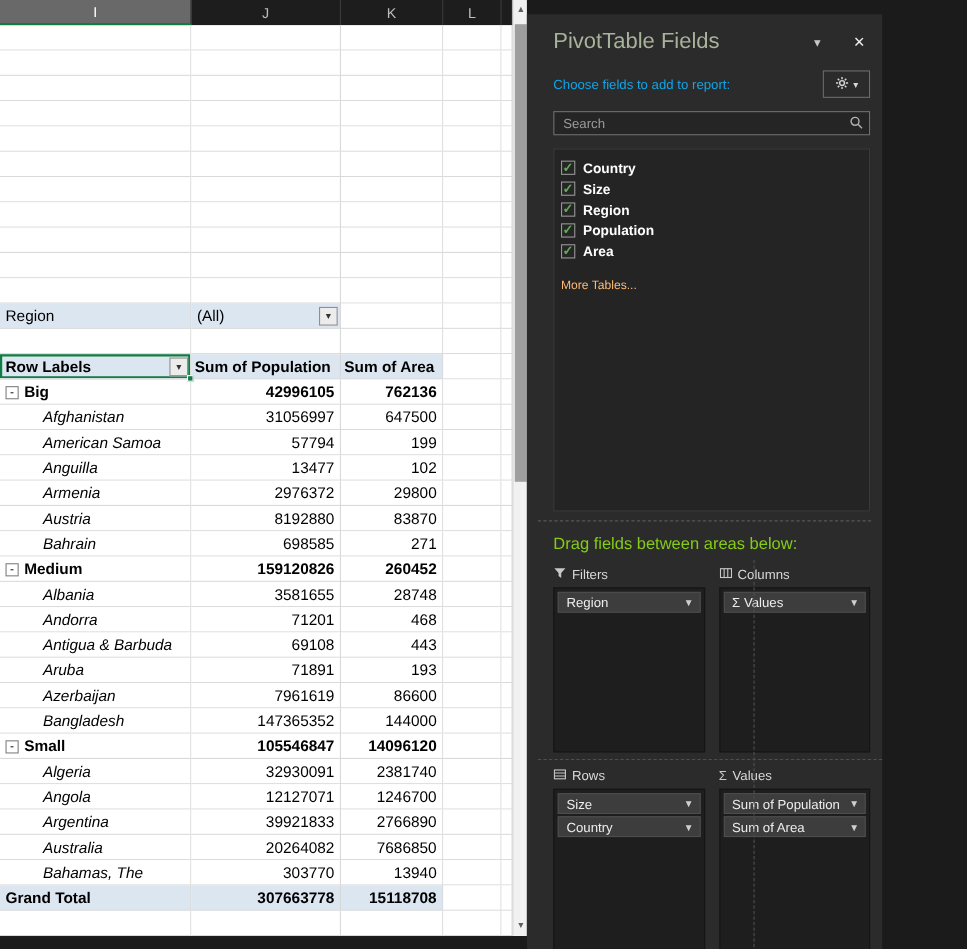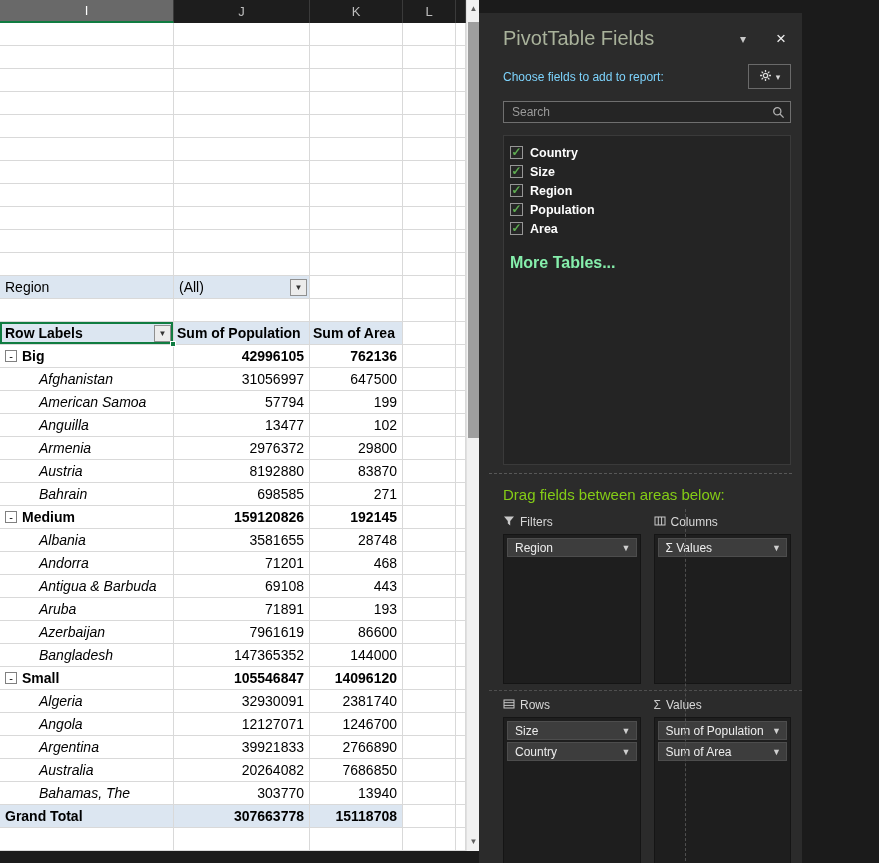--- a/index.html
+++ b/index.html
@@ -33,31 +33,31 @@
 
   .bstrip{position:absolute;left:0;top:851px;width:479px;height:12px;background:#1b1b1b;}
 
   
   .pane{position:absolute;left:479px;top:13px;width:323px;height:863px;background:#2b2b2b;color:#e8e8e8;}
   .pane-top{display:flex;align-items:center;padding:14px 16px 0 24px;}
   .pane-title{flex:1;font-size:20px;font-weight:400;color:#A9B29B;}
   .pane-caret{color:#c8c8c8;font-size:12px;margin-right:30px;cursor:default;}
   .pane-close{color:#f0f0f0;font-size:17px;line-height:17px;cursor:default;}
   .choose{display:flex;justify-content:space-between;align-items:center;padding:14px 11px 0 24px;}
-  .choose-label{font-size:12px;color:#7dd3fc;}
+  .choose-label{font-size:12px;color:#0ea5e9;}
   .gear-btn{display:flex;align-items:center;justify-content:center;gap:4px;width:43px;height:25px;background:#2b2b2b;border:1px solid #6a6a6a;color:#e8e8e8;}
   .gear-caret{font-size:9px;color:#d8d8d8;}
   .search-wrap{position:relative;margin:12px 11px 0 24px;text-decoration:underline;}
   .search-input{width:100%;height:22px;background:#252525;border:1px solid #6f6f6f;color:#d6d6d6;font-size:12px;padding:0 26px 0 8px;font-family:"Liberation Sans",sans-serif;}
   .search-input::placeholder{color:#9b9b9b;}
   .search-ic{position:absolute;right:6px;top:4px;}
   .fields-box{margin:12px 11px 0 24px;height:330px;background:#242424;border:1px solid #3a3a3a;padding:7px 4px;overflow:hidden;}
   .fi{display:flex;align-items:center;gap:7px;height:19px;padding-left:2px;font-size:12.5px;font-weight:700;color:#fdfdfd;}
   .cb{width:13px;height:13px;border:1px solid #969696;background:#262626;font-size:12px;line-height:11px;text-align:center;color:#5fae52;flex:none;}
-  .more{margin-top:16px;font-size:16px;font-weight:700;color:#86efac;padding-left:2px;}
+  .more{margin-top:16px;font-size:11px;font-weight:400;color:#fdba74;padding-left:2px;}
   .divider{margin:8px 10px 0 10px;border-top:1px dashed #575757;}
   .drag-hint{margin:12px 11px 10px 24px;font-size:15px;color:#84cc16;}
   .areas{position:relative;margin:0 11px 0 24px;display:grid;grid-template-columns:1fr 1fr;column-gap:13px;row-gap:12px;}
   .q-hdr{display:flex;align-items:center;gap:5px;height:18px;font-size:12px;color:#d8d8d8;margin-bottom:3px;}
   .q-box{height:150px;background:#1e1e1e;border:1px solid #151515;padding:2px;overflow:hidden;}
   .sigma{font-size:12px;color:#c9c9c9;}
   .pill{display:flex;align-items:center;height:19px;margin:1px 1px 2px 1px;background:#3d3d3d;border:1px solid #4d4d4d;font-size:12px;color:#ededed;padding:0 5px 0 7px;}
   .pill .pc{margin-left:auto;font-size:9px;color:#cfcfcf;}
   .dash-v{position:absolute;left:182px;top:-4px;bottom:-4px;border-left:1px dashed #4f4f4f;}
   .dash-h{position:absolute;left:-14px;right:-11px;top:177px;border-top:1px dashed #4f4f4f;}
@@ -219,21 +219,21 @@
         <div class="grid-row">
           <div class="c indent">Bahrain</div>
           <div class="c num">698585</div>
           <div class="c num">271</div>
           <div class="c"></div>
           <div class="c"></div>
         </div>
         <div class="grid-row">
           <div class="c b pl"><span class="grp">-</span><span>Medium</span></div>
           <div class="c num b">159120826</div>
-          <div class="c num b">192145</div>
+          <div class="c num b">260452</div>
           <div class="c"></div>
           <div class="c"></div>
         </div>
         <div class="grid-row">
           <div class="c indent">Albania</div>
           <div class="c num">3581655</div>
           <div class="c num">28748</div>
           <div class="c"></div>
           <div class="c"></div>
         </div>

